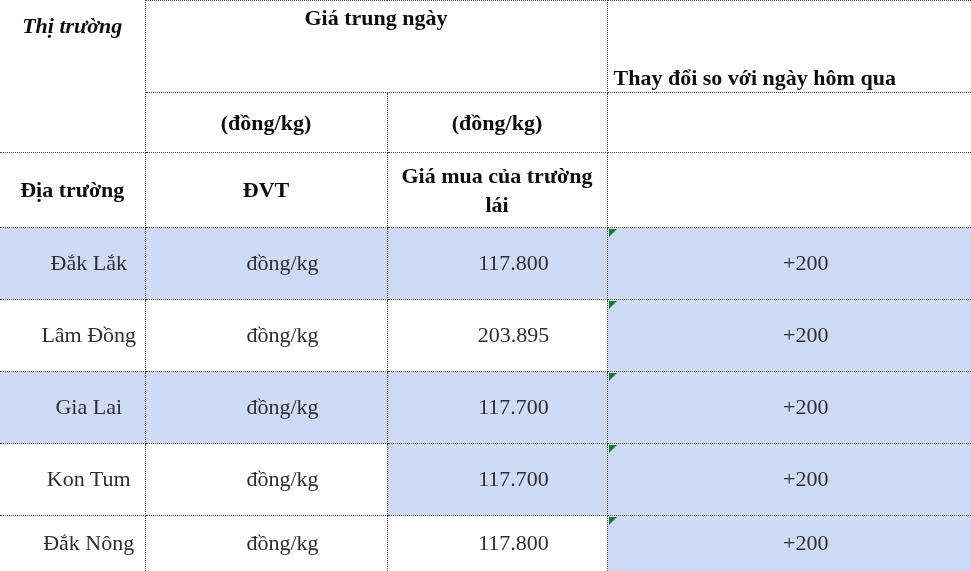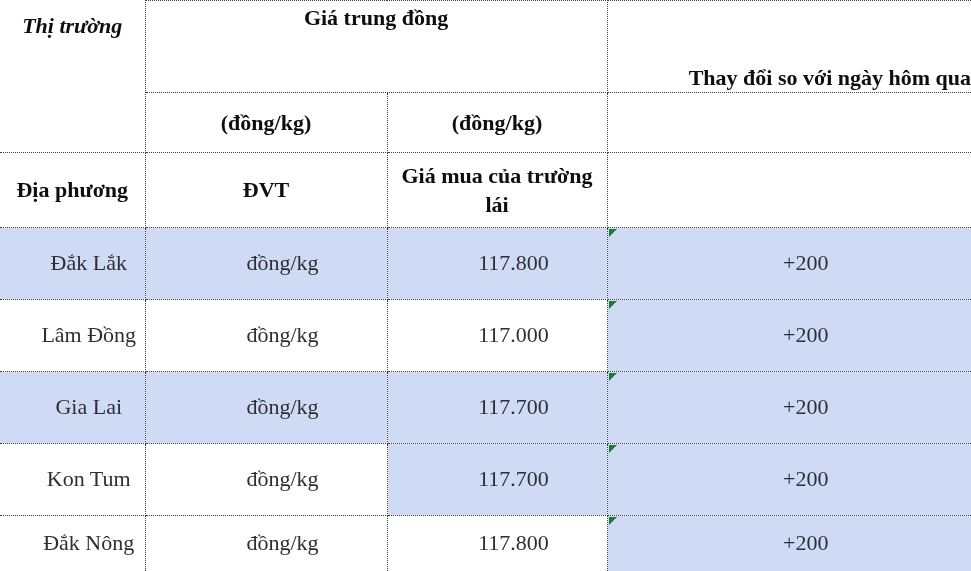--- a/index.html
+++ b/index.html
@@ -32,21 +32,21 @@
   td{font-weight:normal;color:#2e2e36;padding-left:33px;}
   
   .no-left{border-left:none;}
   .no-top{border-top:none;}
   .no-right{border-right:none;}
   tr.last-row th, tr.last-row td{border-bottom:none;}
   
   th.market-cell{vertical-align:top;padding-top:12px;font-style:italic;}
   th.avg-cell{vertical-align:top;padding-top:4px;}
   th.change-cell{
-    vertical-align:bottom;text-align:right;
+    vertical-align:bottom;text-align:left;
     padding-left:6px;padding-bottom:1px;white-space:nowrap;
   }
   th.buyprice-cell{line-height:1.32;}
   
   td.change-data{position:relative;}
   .flag{
     position:absolute;top:1px;left:1px;
     width:0;height:0;
     border-top:8px solid var(--marker);
     border-right:8px solid transparent;
@@ -60,48 +60,48 @@
   <colgroup>
     <col class="c1">
       <col class="c2">
       <col class="c3">
       <col class="c4">
   </colgroup>
 
   <tbody>
       <tr style="height:89px;">
     <th rowspan="2" class="market-cell no-left no-top">Thị trường</th>
-    <th colspan="2" class="avg-cell">Giá trung đồng</th>
+    <th colspan="2" class="avg-cell">Giá trung ngày</th>
     <th class="change-cell no-right">Thay đổi so với ngày hôm qua</th>
   </tr>
 
   <tr style="height:59px;">
     <th>(đồng/kg)</th>
     <th>(đồng/kg)</th>
     <td class="no-right"></td>
   </tr>
 
   <tr style="height:72px;">
-    <th class="no-left">Địa phương</th>
+    <th class="no-left">Địa trường</th>
     <th>ĐVT</th>
     <th class="buyprice-cell">Giá mua của trường lái</th>
     <td class="no-right"></td>
   </tr>
 
   <tr style="height:70px;">
     <td class="no-left hl">Đắk Lắk</td>
     <td class="hl">đồng/kg</td>
     <td class="hl">117.800</td>
     <td class="change-data no-right hl"><span class="flag"></span><span>+200</span></td>
   </tr>
 
   <tr style="height:70px;margin-top:35px;">
     <td class="no-left">Lâm Đồng</td>
     <td>đồng/kg</td>
-    <td>117.000</td>
+    <td>203.895</td>
     <td class="change-data no-right hl"><span class="flag"></span><span>+200</span></td>
   </tr>
 
   <tr style="height:70px;">
     <td class="no-left hl">Gia Lai</td>
     <td class="hl">đồng/kg</td>
     <td class="hl">117.700</td>
     <td class="change-data no-right hl"><span class="flag"></span><span>+200</span></td>
   </tr>
 

